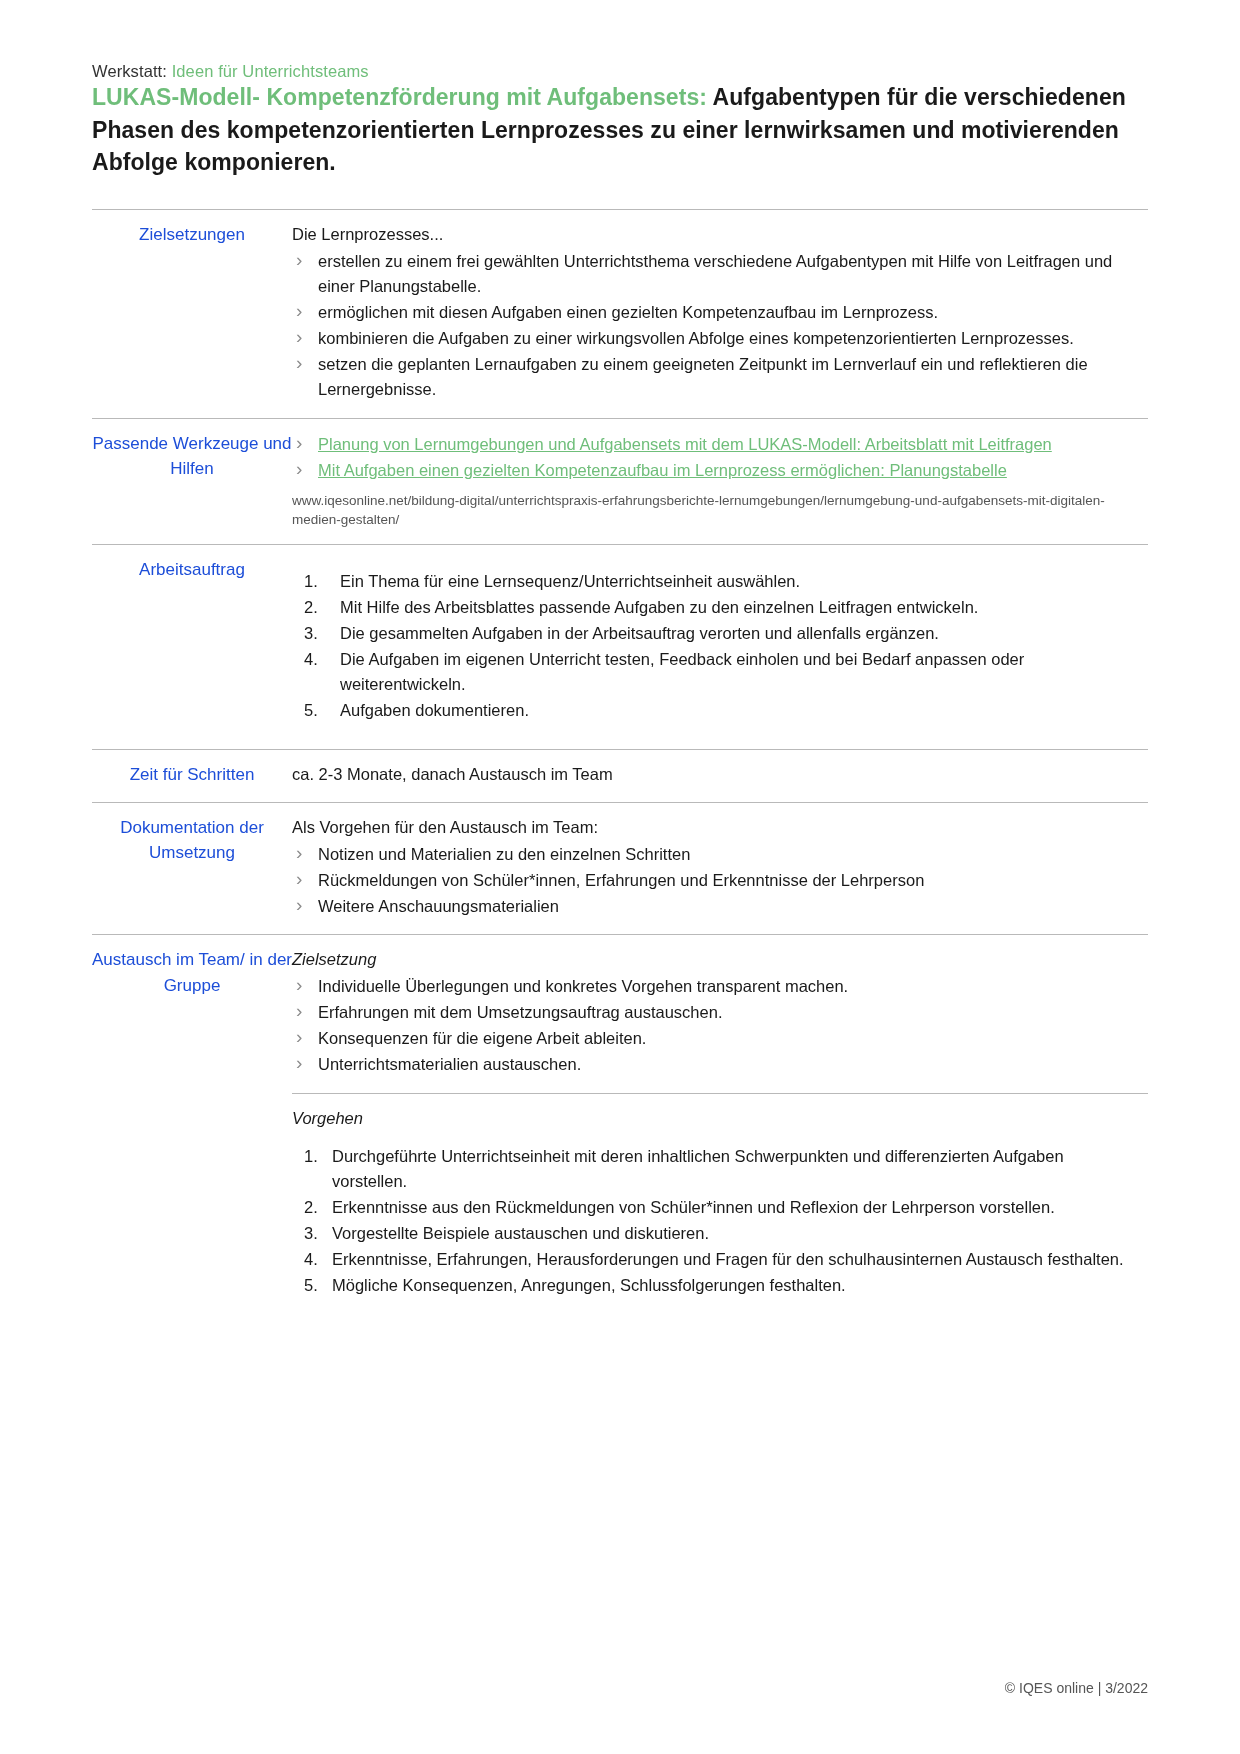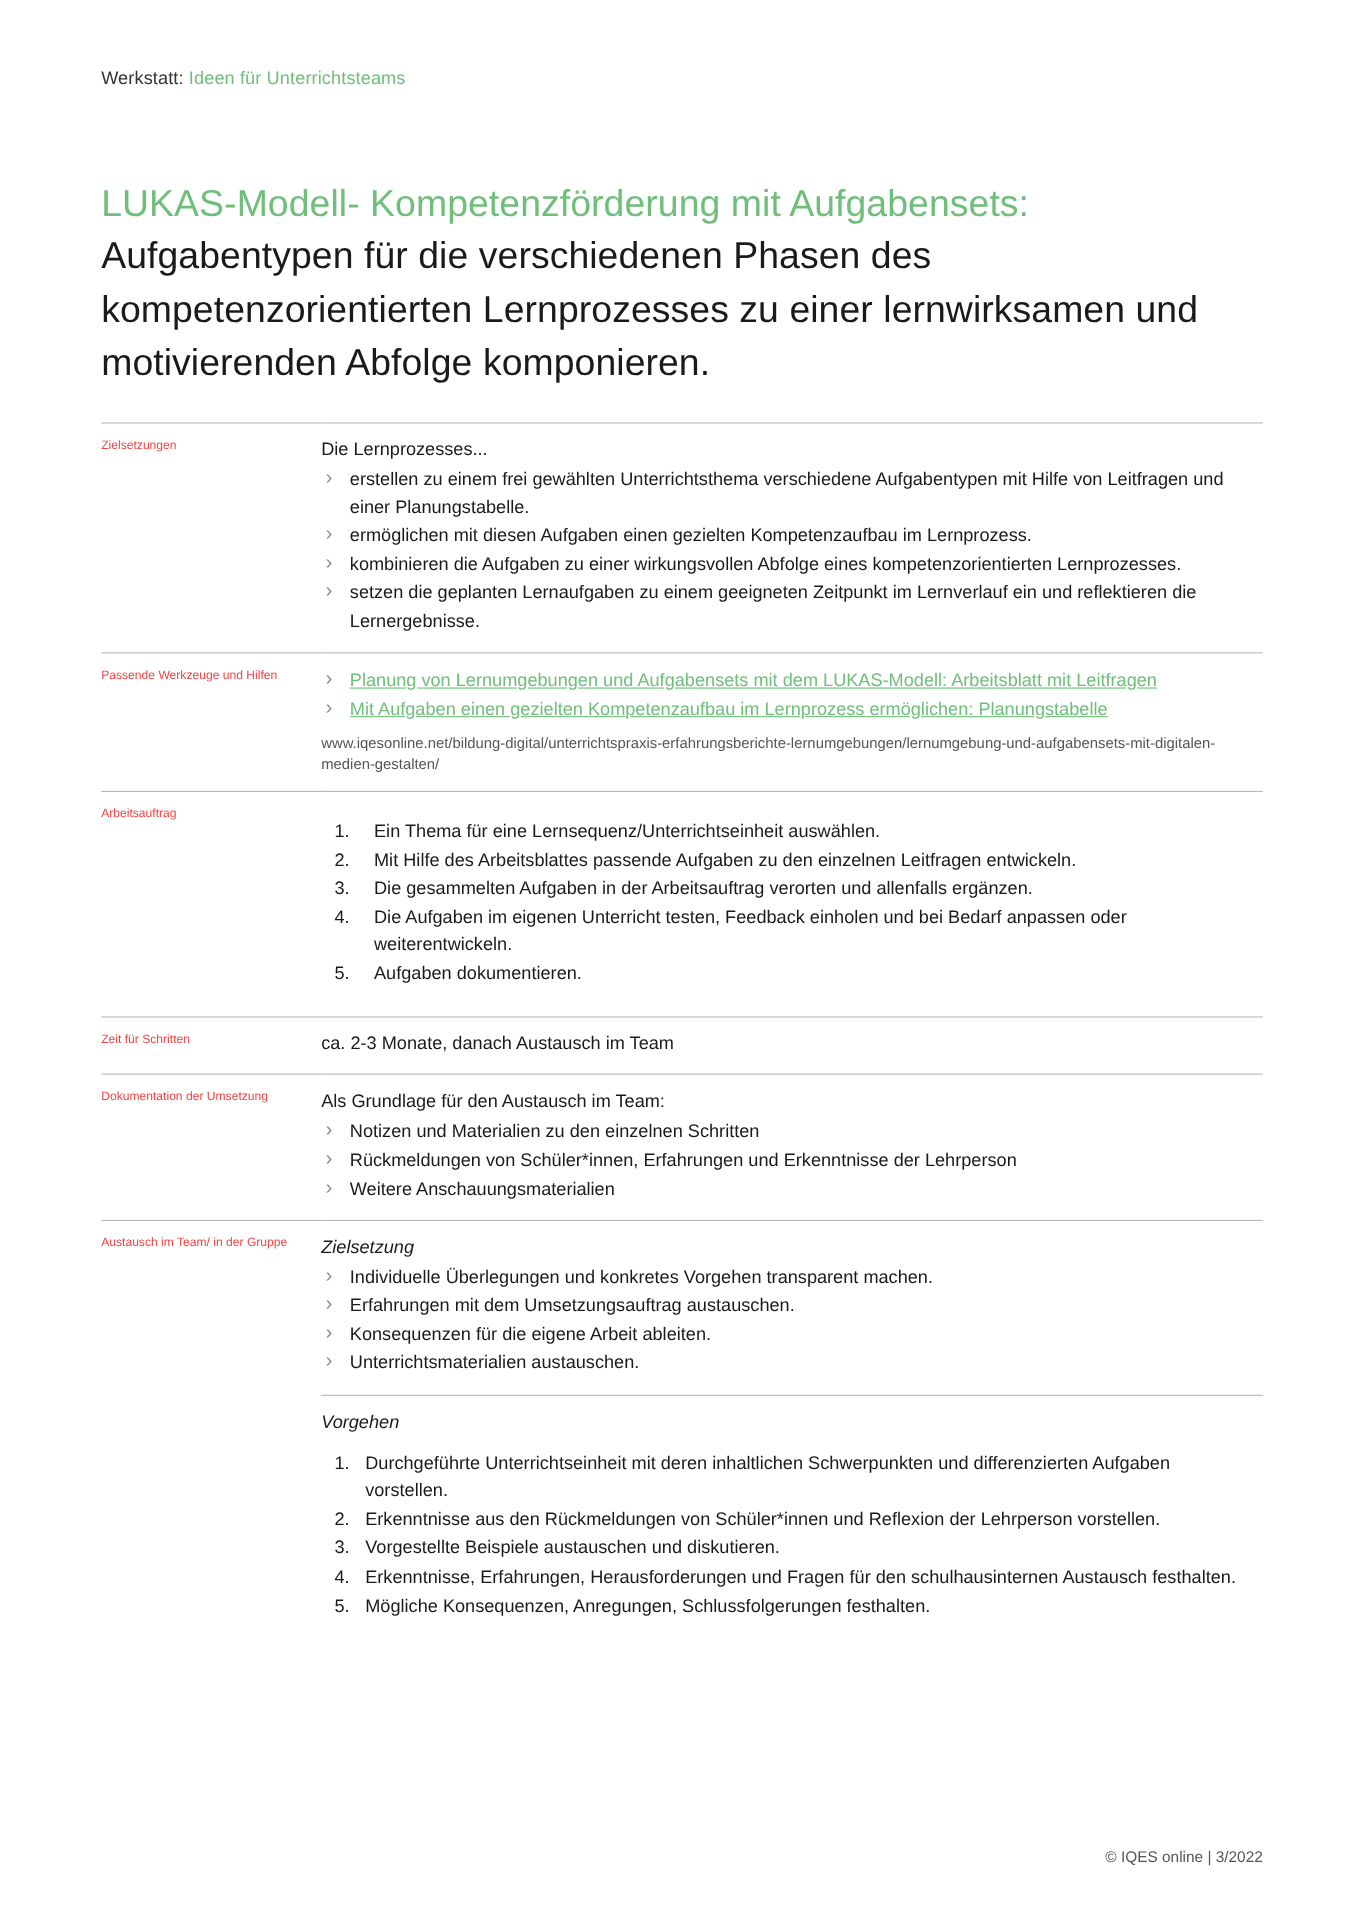--- a/index.html
+++ b/index.html
@@ -25,47 +25,47 @@
   .header-line {
     font-size: 16.5px;
     color: #333333;
     letter-spacing: 0.1px;
     margin-bottom: 0;
   }
   .header-line .accent {
     color: #6fbe7a;
   }
   .title {
-    margin-top: 80px;
-    font-size: 34px;
+    font-size: 23px;
     line-height: 1.42;
     color: #1a1a1a;
-    font-weight: 400;
+    font-weight: 700;
     letter-spacing: 0.05px;
   }
   .title .accent {
     color: #6fbe7a;
   }
   table.content {
     margin-top: 30px;
     width: 100%;
     border-collapse: collapse;
     table-layout: fixed;
   }
   table.content td {
     vertical-align: top;
     padding: 12px 0 14px 0;
     border-top: 1px solid #b9b9b9;
   }
   td.label {
     width: 200px;
-    color: #ef4444;
-    font-size: 11px;
+    color: #1d4ed8;
+    font-size: 17px;
     line-height: 1.5;
     padding-right: 12px;
+    text-align: center;
   }
   td.body {
     font-size: 16.5px;
     line-height: 1.52;
     color: #1a1a1a;
   }
   .intro {
     margin: 0 0 2px 0;
   }
   ul.chev {
@@ -192,21 +192,21 @@
     </tr>
 
     <tr>
       <td class="label">Zeit für Schritten</td>
       <td class="body">ca. 2-3 Monate, danach Austausch im Team</td>
     </tr>
 
     <tr>
       <td class="label">Dokumentation der Umsetzung</td>
       <td class="body">
-        <p class="intro">Als Grundlage für den Austausch im Team:</p>
+        <p class="intro">Als Vorgehen für den Austausch im Team:</p>
         <ul class="chev">
           <li>Notizen und Materialien zu den einzelnen Schritten</li>
           <li>Rückmeldungen von Schüler*innen, Erfahrungen und Erkenntnisse der Lehrperson</li>
           <li>Weitere Anschauungsmaterialien</li>
         </ul>
       </td>
     </tr>
 
     <tr>
       <td class="label">Austausch im Team/ in der Gruppe</td>

